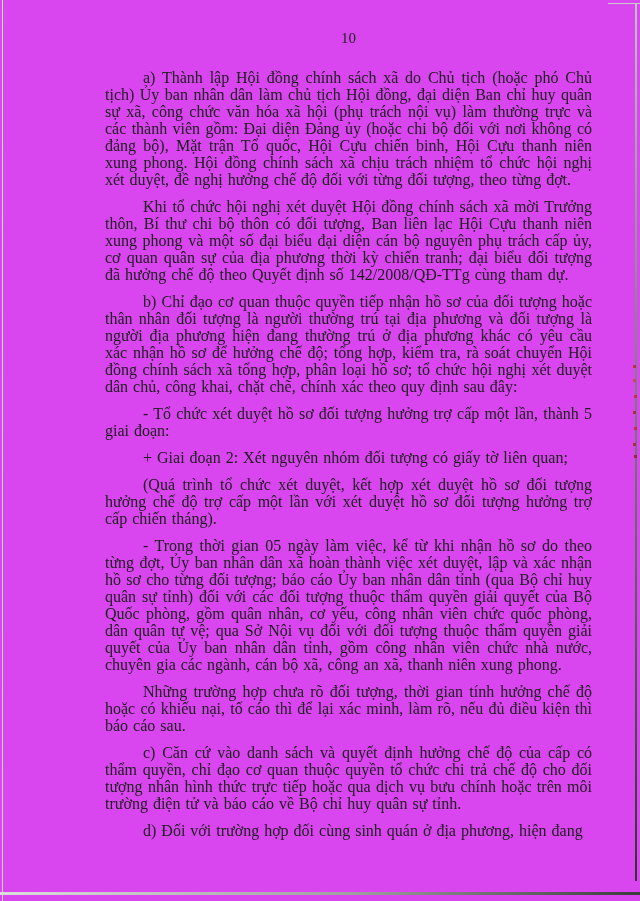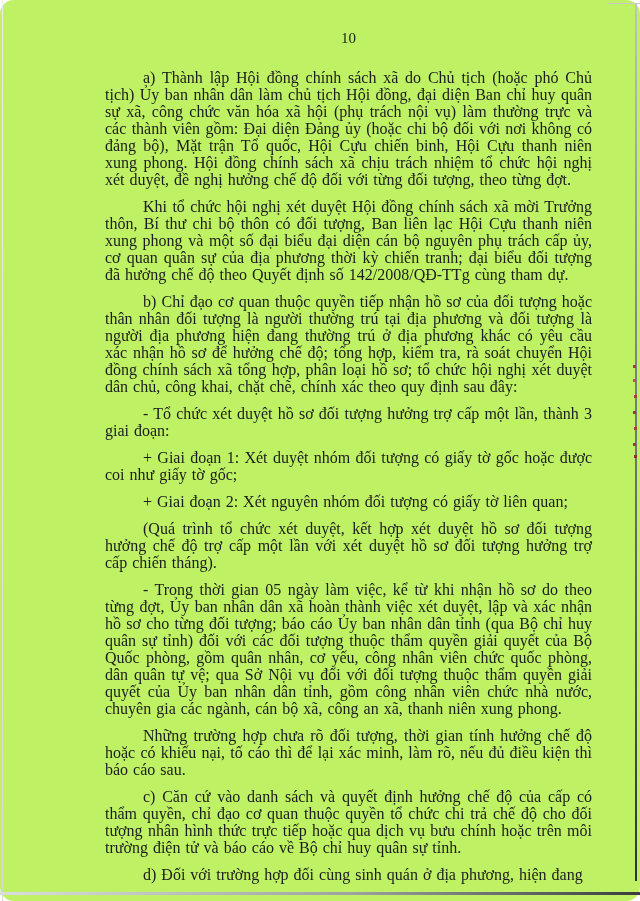--- a/index.html
+++ b/index.html
@@ -10,22 +10,21 @@
   body {
     width: 640px;
     height: 901px;
     position: relative;
     overflow: hidden;
     font-family: "Liberation Serif", "DejaVu Serif", serif;
   }
   .page {
     position: absolute;
     inset: 0;
-    background: #bef264;
-    border-radius: 14px;
+    background: #d946ef;
   }
   .content {
     position: absolute;
     left: 105px;
     top: 0;
     width: 487px;
   }
   .page-number {
     margin: 30px 0 22px 0;
     text-align: center;
@@ -87,23 +86,22 @@
 
   <div class="content">
     <div class="page-number">10</div>
 
     <p>a) Thành lập Hội đồng chính sách xã do Chủ tịch (hoặc phó Chủ tịch) Ủy ban nhân dân làm chủ tịch Hội đồng, đại diện Ban chỉ huy quân sự xã, công chức văn hóa xã hội (phụ trách nội vụ) làm thường trực và các thành viên gồm: Đại diện Đảng ủy (hoặc chi bộ đối với nơi không có đảng bộ), Mặt trận Tổ quốc, Hội Cựu chiến binh, Hội Cựu thanh niên xung phong. Hội đồng chính sách xã chịu trách nhiệm tổ chức hội nghị xét duyệt, đề nghị hưởng chế độ đối với từng đối tượng, theo từng đợt.</p>
 
     <p>Khi tổ chức hội nghị xét duyệt Hội đồng chính sách xã mời Trưởng thôn, Bí thư chi bộ thôn có đối tượng, Ban liên lạc Hội Cựu thanh niên xung phong và một số đại biểu đại diện cán bộ nguyên phụ trách cấp ủy, cơ quan quân sự của địa phương thời kỳ chiến tranh; đại biểu đối tượng đã hưởng chế độ theo Quyết định số 142/2008/QĐ-TTg cùng tham dự.</p>
 
     <p>b) Chỉ đạo cơ quan thuộc quyền tiếp nhận hồ sơ của đối tượng hoặc thân nhân đối tượng là người thường trú tại địa phương và đối tượng là người địa phương hiện đang thường trú ở địa phương khác có yêu cầu xác nhận hồ sơ để hưởng chế độ; tổng hợp, kiểm tra, rà soát chuyển Hội đồng chính sách xã tổng hợp, phân loại hồ sơ; tổ chức hội nghị xét duyệt dân chủ, công khai, chặt chẽ, chính xác theo quy định sau đây:</p>
 
-    <p>- Tổ chức xét duyệt hồ sơ đối tượng hưởng trợ cấp một lần, thành 3 giai đoạn:</p>
+    <p>- Tổ chức xét duyệt hồ sơ đối tượng hưởng trợ cấp một lần, thành 5 giai đoạn:</p>
 
-    <p>+ Giai đoạn 1: Xét duyệt nhóm đối tượng có giấy tờ gốc hoặc được coi như giấy tờ gốc;</p>
 
     <p>+ Giai đoạn 2: Xét nguyên nhóm đối tượng có giấy tờ liên quan;</p>
 
 
     <p>(Quá trình tổ chức xét duyệt, kết hợp xét duyệt hồ sơ đối tượng hưởng chế độ trợ cấp một lần với xét duyệt hồ sơ đối tượng hưởng trợ cấp chiến tháng).</p>
 
     <p>- Trong thời gian 05 ngày làm việc, kể từ khi nhận hồ sơ do theo từng đợt, Ủy ban nhân dân xã hoàn thành việc xét duyệt, lập và xác nhận hồ sơ cho từng đối tượng; báo cáo Ủy ban nhân dân tỉnh (qua Bộ chỉ huy quân sự tỉnh) đối với các đối tượng thuộc thẩm quyền giải quyết của Bộ Quốc phòng, gồm quân nhân, cơ yếu, công nhân viên chức quốc phòng, dân quân tự vệ; qua Sở Nội vụ đối với đối tượng thuộc thẩm quyền giải quyết của Ủy ban nhân dân tỉnh, gồm công nhân viên chức nhà nước, chuyên gia các ngành, cán bộ xã, công an xã, thanh niên xung phong.</p>
 
     <p>Những trường hợp chưa rõ đối tượng, thời gian tính hưởng chế độ hoặc có khiếu nại, tố cáo thì để lại xác minh, làm rõ, nếu đủ điều kiện thì báo cáo sau.</p>
 

